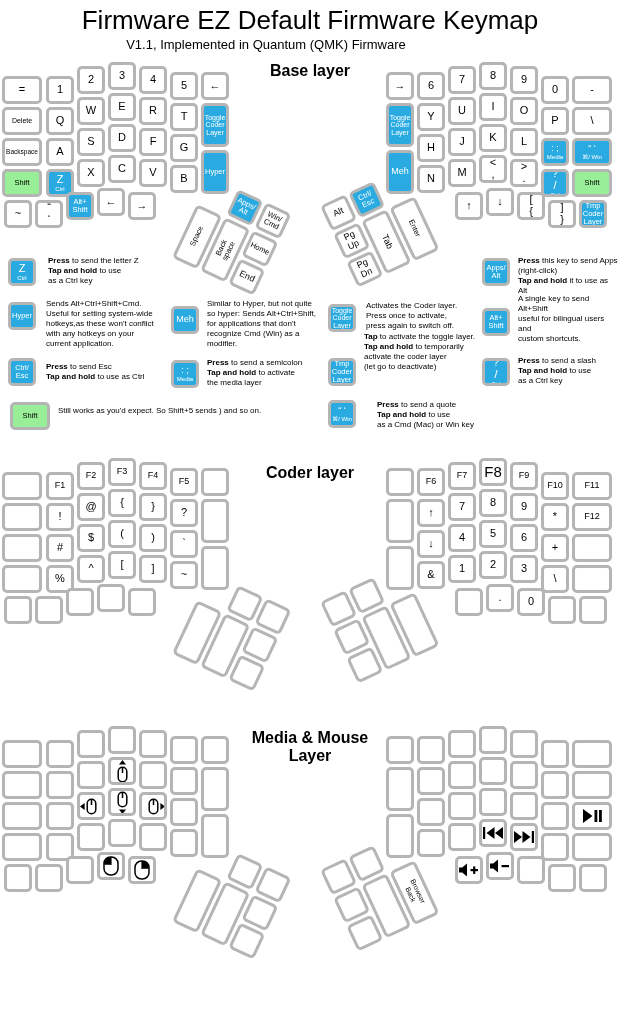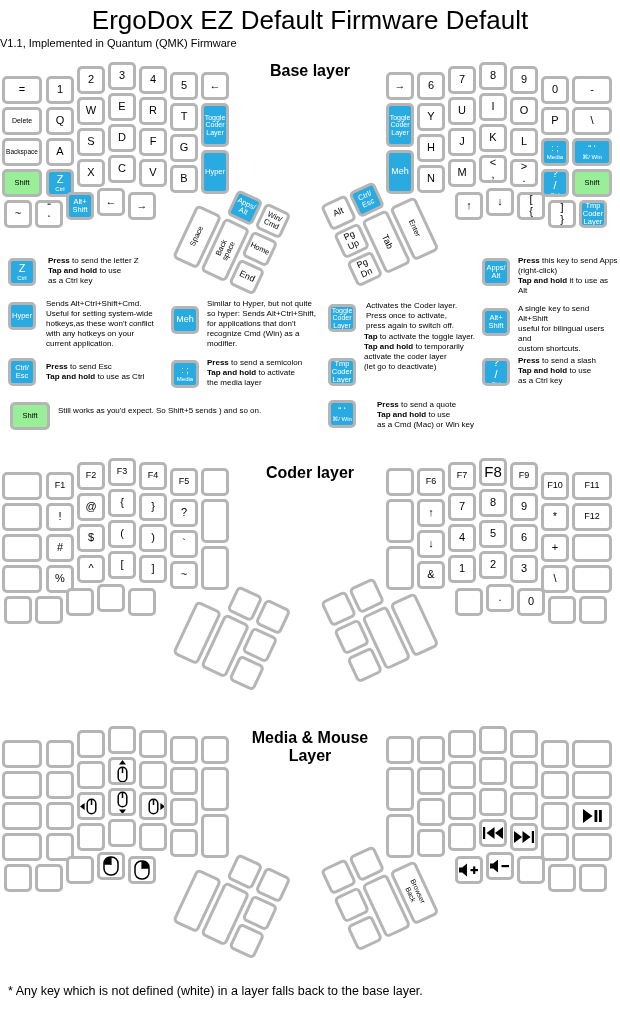--- a/index.html
+++ b/index.html
@@ -1,19 +1,19 @@
 <!DOCTYPE html>
 <html><head>
 <meta charset="utf-8">
 <style>
   *{margin:0;padding:0;box-sizing:border-box}
   html,body{width:620px;height:1016px}
   body{position:relative;background:#fff;font-family:"Liberation Sans",sans-serif;color:#000;overflow:hidden}
   .title{position:absolute;top:5px;left:0;width:620px;text-align:center;font-size:26px;font-weight:normal}
-  .subtitle{position:absolute;top:37px;left:0;width:532px;text-align:left;font-size:11px}
+  .subtitle{position:absolute;top:37px;left:0;width:532px;text-align:center;font-size:13px}
   .layer-title{position:absolute;left:0;width:620px;text-align:center;font-size:16px;font-weight:bold}
   .layer-title.media{left:240px;width:140px;line-height:1.1}
   #kb,#legend{position:absolute;left:0;top:0;width:0;height:0}
   .key{position:absolute;background:#fff;border:3px solid #b5b5b5;border-radius:5px;
        display:flex;flex-direction:column;align-items:center;justify-content:center;
        text-align:center;line-height:1.08;white-space:pre-line;overflow:hidden}
   .key.blue{background:var(--blue,#29abe2);color:#fff}
   .key.green{background:var(--green,#98ef98);color:#000}
   .klabel{white-space:pre-line}
   .ksub{font-size:6px;line-height:1;margin-top:1px}
@@ -21,21 +21,21 @@
   .key.tall-r .klabel{transform:rotate(90deg)}
   .thumb{position:absolute;transform-origin:0 0;width:90px;height:92px}
   .ltext{position:absolute;font-size:8px;line-height:1.25}
   .footer{position:absolute;left:8px;top:984px;font-size:12.5px;line-height:1.2}
   .iconwrap{display:flex;align-items:center;justify-content:center}
   .iconwrap svg{display:block}
 </style>
 </head>
 <body style="--blue: #29abe2; --green: #98ef98;">
 
-<div class="title">ErgoDox EZ Default Firmware Default</div>
+<div class="title">Firmware EZ Default Firmware Keymap</div>
 <div class="subtitle">V1.1, Implemented in Quantum (QMK) Firmware</div>
 
 <div class="layer-title" style="top:62px">Base layer</div>
 <div class="layer-title" style="top:464px">Coder layer</div>
 <div class="layer-title media" style="top:729px">Media &amp; Mouse Layer</div>
 
 <div id="kb">
     <div class="key" style="left: 2px; top: 76px; width: 40px; height: 28px;"><div class="klabel" style="font-size: 11px;">=</div></div>
     <div class="key" style="left: 46px; top: 76px; width: 28px; height: 28px;"><div class="klabel" style="font-size: 11px;">1</div></div>
     <div class="key" style="left: 77px; top: 66px; width: 28px; height: 28px;"><div class="klabel" style="font-size: 11px;">2</div></div>
@@ -362,21 +362,20 @@
 Coder
 Layer</div></div>
     <div class="ltext" style="left: 364px; top: 332px; width: 132px;"><b>Tap</b> to activate the toggle layer.<br><b>Tap and hold</b> to temporarily<br>activate the coder layer<br>(let go to deactivate)</div>
     <div class="key blue" style="left: 328px; top: 400px; width: 28px; height: 28px;"><div class="klabel" style="font-size: 9px;">“ ‘</div><div class="ksub">⌘/ Win</div></div>
     <div class="ltext" style="left: 377px; top: 400px; width: 130px;"><b>Press</b> to send a quote<br><b>Tap and hold</b> to use<br>as a Cmd (Mac) or Win key</div>
     <div class="key blue" style="left: 482px; top: 258px; width: 28px; height: 28px;"><div class="klabel" style="font-size: 7.5px;">Apps/
 Alt</div></div>
     <div class="ltext" style="left: 518px; top: 256px; width: 100px;"><b>Press</b> this key to send Apps<br>(right-click)<br><b>Tap and hold</b> it to use as Alt</div>
     <div class="key blue" style="left: 482px; top: 308px; width: 28px; height: 28px;"><div class="klabel" style="font-size: 7.5px;">Alt+
 Shift</div></div>
-    <div class="ltext" style="left: 518px; top: 304px; width: 100px;">A single key to send Alt+Shift<br>useful for bilingual users and<br>custom shortcuts.</div>
+    <div class="ltext" style="left: 518px; top: 294px; width: 100px;">A single key to send Alt+Shift<br>useful for bilingual users and<br>custom shortcuts.</div>
     <div class="key blue" style="left: 482px; top: 358px; width: 28px; height: 28px;"><div class="klabel" style="font-size: 11px;">?
 /</div><div class="ksub">Ctrl</div></div>
     <div class="ltext" style="left: 518px; top: 356px; width: 100px;"><b>Press</b> to send a slash<br><b>Tap and hold</b> to use<br>as a Ctrl key</div>
   </div>
 
 <div class="footer">
-  <div>* Any key which is not defined (white) in a layer falls back to the base layer.</div>
 </div>
 
 </body></html>

